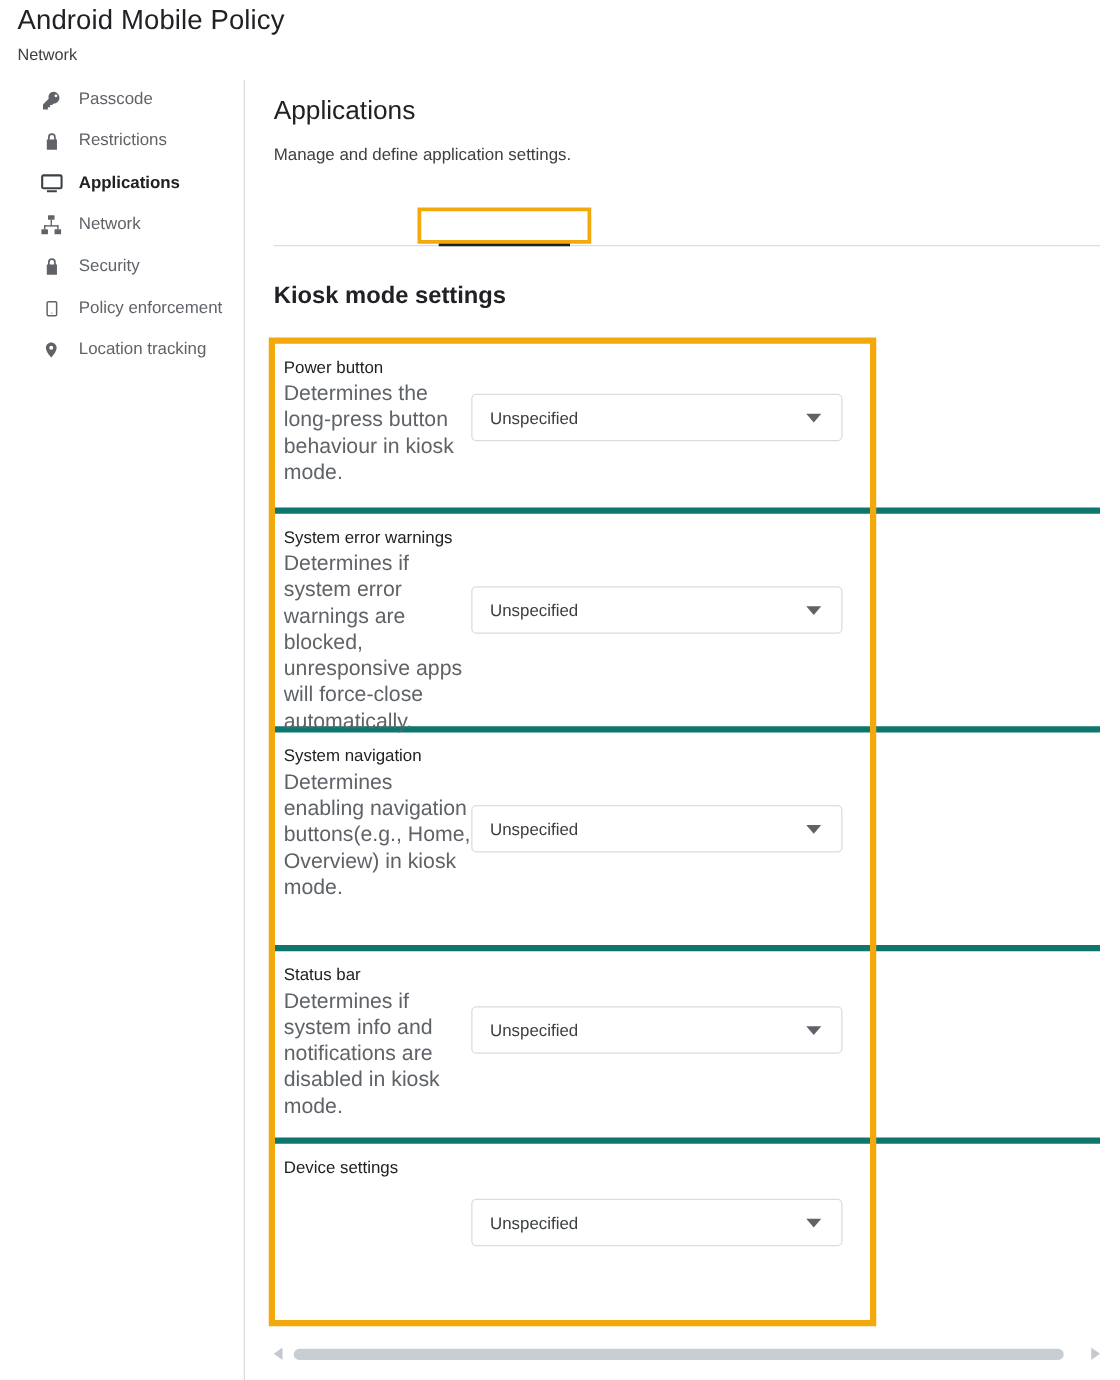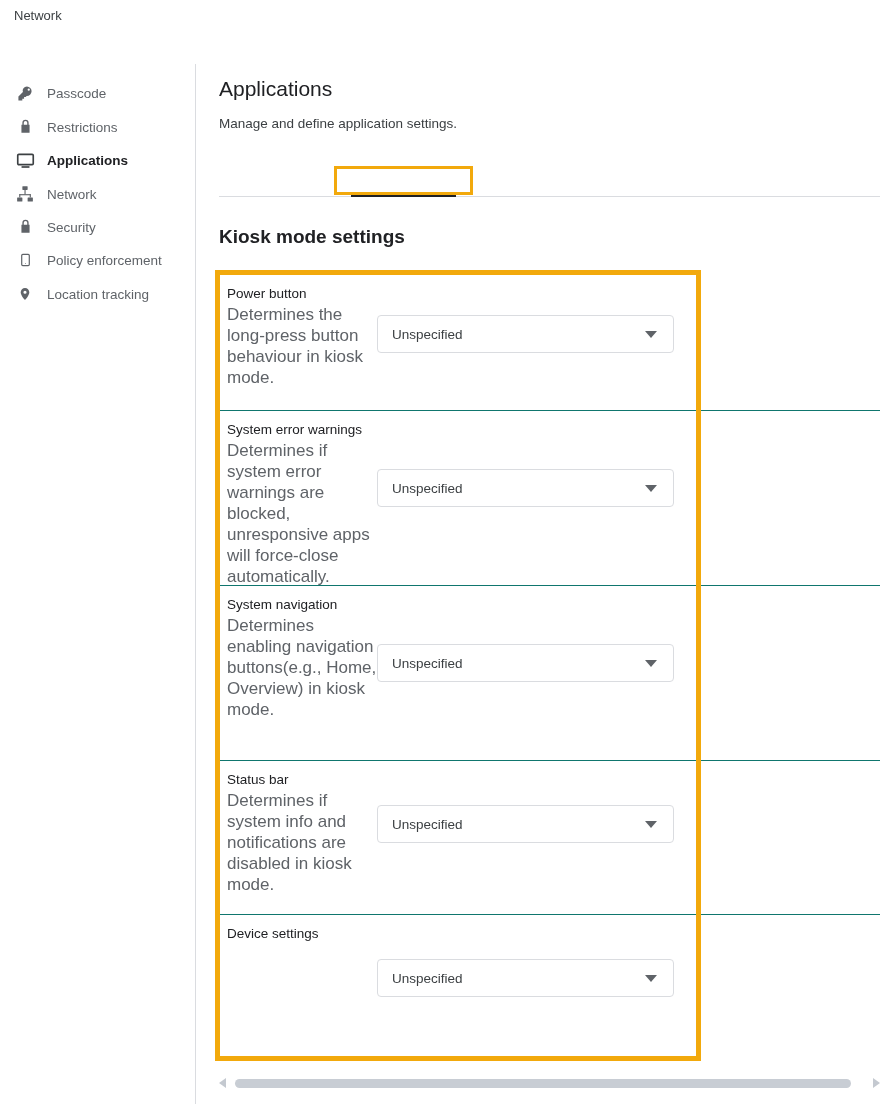--- a/index.html
+++ b/index.html
@@ -41,23 +41,23 @@
 
   
   .sidebar {
     position: absolute;
     left: 0;
     top: 70px;
     width: 195px;
   }
   .nav-item {
     display: flex;
-    align-items: flex-end;
+    align-items: flex-start;
     height: 33.4px;
-    padding-left: 15px;
+    padding-left: 31px;
     cursor: pointer;
   }
   .nav-icon {
     width: 20px;
     min-width: 20px;
     height: 20px;
     display: flex;
     align-items: center;
     justify-content: center;
     color: #5f6368;
@@ -180,21 +180,21 @@
   }
 
   .rows {
     position: absolute;
     left: 219px;
     top: 275px;
     width: 661px;
   }
   .srow {
     position: relative;
-    border-bottom: 1px solid #0f766e;
+    border-bottom: 5px solid #0f766e;
   }
   .srow:last-child { border-bottom: none; }
 
   .srow-text {
     position: absolute;
     left: 8px;
     top: 8px;
     width: 150px;
   }
   .srow-title {
@@ -275,20 +275,21 @@
     border-radius: 5px;
     cursor: pointer;
   }
 </style>
 </head>
 <body>
 
 <div id="page">
 
   <div class="page-header">
+    <div class="policy-title">Android Mobile Policy</div>
     <div class="policy-subtitle">Network</div>
   </div>
 
   <div class="sidebar">
 
     <div class="nav-item">
       <span class="nav-icon">
         <svg width="17" height="17" viewBox="0 0 24 24" fill="currentColor">
           <path d="M14 2a6 6 0 0 0-5.66 8L2 16.34V22h5.5v-2.5H10V17h2.2l1.46-1.46A6 6 0 1 0 14 2zm2.6 6.2a1.6 1.6 0 1 1 0-3.2 1.6 1.6 0 0 1 0 3.2z"></path>
         </svg>

